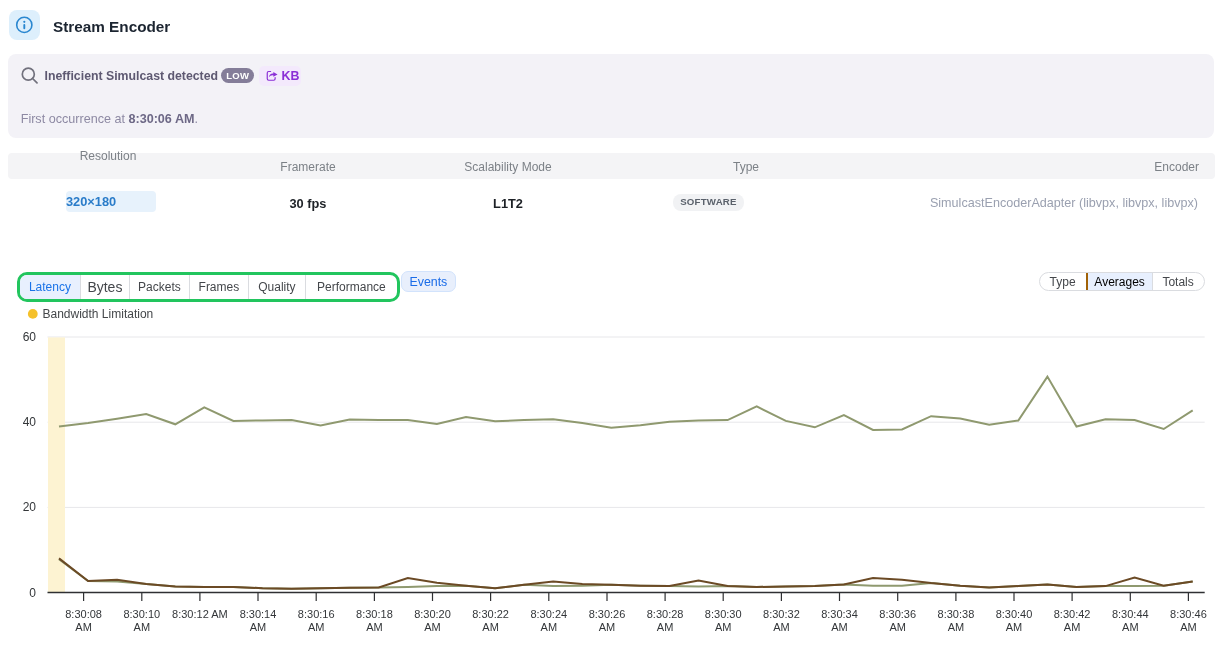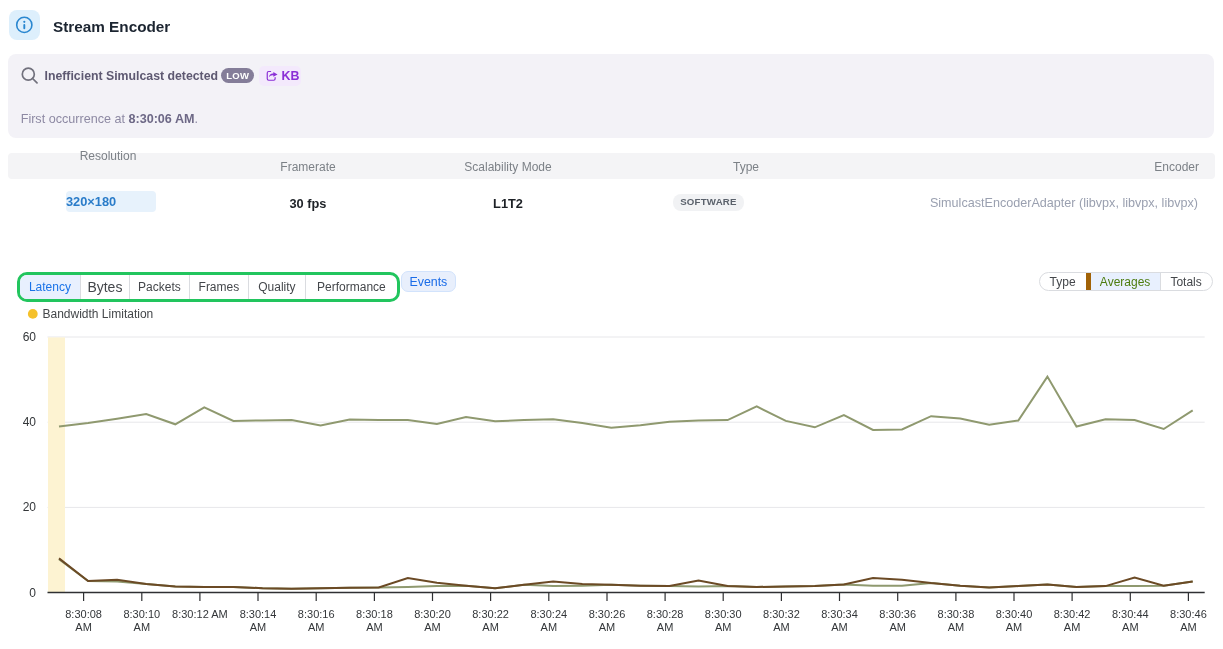--- a/index.html
+++ b/index.html
@@ -49,21 +49,21 @@
 <div style="width:60px;background:#e8f0fe;color:#1a73e8;font-size:12px;display:flex;align-items:center;justify-content:center">Latency</div>
 <div style="width:49px;border-left:1px solid #dadce0;color:#44474b;font-size:14px;display:flex;align-items:center;justify-content:center">Bytes</div>
 <div style="width:60px;border-left:1px solid #dadce0;color:#44474b;font-size:12px;display:flex;align-items:center;justify-content:center">Packets</div>
 <div style="width:59px;border-left:1px solid #dadce0;color:#44474b;font-size:12px;display:flex;align-items:center;justify-content:center">Frames</div>
 <div style="width:57px;border-left:1px solid #dadce0;color:#44474b;font-size:12px;display:flex;align-items:center;justify-content:center">Quality</div>
 <div style="width:92px;border-left:1px solid #dadce0;color:#44474b;font-size:12px;display:flex;align-items:center;justify-content:center">Performance</div>
 </div>
 <div class="abs" style="left:400.8px;top:271.2px;width:55.2px;height:21.3px;border-radius:7px;background:#e8effc;border:1px solid #d2e3fc;color:#1a6ce8;font-size:12.4px;display:flex;align-items:center;justify-content:center">Events</div>
 <div class="abs" style="left:1038.6px;top:271.7px;height:19.7px;display:flex;border:1px solid #dadce0;border-radius:10px;overflow:hidden;background:#fff">
 <div style="width:46px;color:#44474b;font-size:12px;display:flex;align-items:center;justify-content:center">Type</div>
-<div style="width:74px;border-left:5px solid #a16207;background:#e8f0fe;color:#4d7c0f;font-size:12px;display:flex;align-items:center;justify-content:center">Averages</div>
+<div style="width:66px;border-left:2px solid #a16207;background:#e8f0fe;color:#000000;font-size:12px;display:flex;align-items:center;justify-content:center">Averages</div>
 <div style="width:52px;border-left:1px solid #dadce0;color:#44474b;font-size:12px;display:flex;align-items:center;justify-content:center">Totals</div>
 </div>
 
 <svg width="1223" height="649" viewBox="0 0 1223 649" style="position:absolute;left:0;top:0" font-family="Liberation Sans, sans-serif">
 <line x1="47.5" y1="507.4" x2="1204.7" y2="507.4" stroke="#e7e7ea" stroke-width="1"></line>
       <line x1="47.5" y1="422.2" x2="1204.7" y2="422.2" stroke="#e7e7ea" stroke-width="1"></line>
       <line x1="47.5" y1="337.0" x2="1204.7" y2="337.0" stroke="#e7e7ea" stroke-width="1"></line>
 <rect x="48" y="337.4" width="17" height="255.1" fill="#fdf3d2"></rect>
 <line x1="47.5" y1="592.5" x2="1204.7" y2="592.5" stroke="#2f3033" stroke-width="1.6"></line>
 <line x1="83.6" y1="592.8" x2="83.6" y2="601" stroke="#2f3033" stroke-width="1.2"></line>

